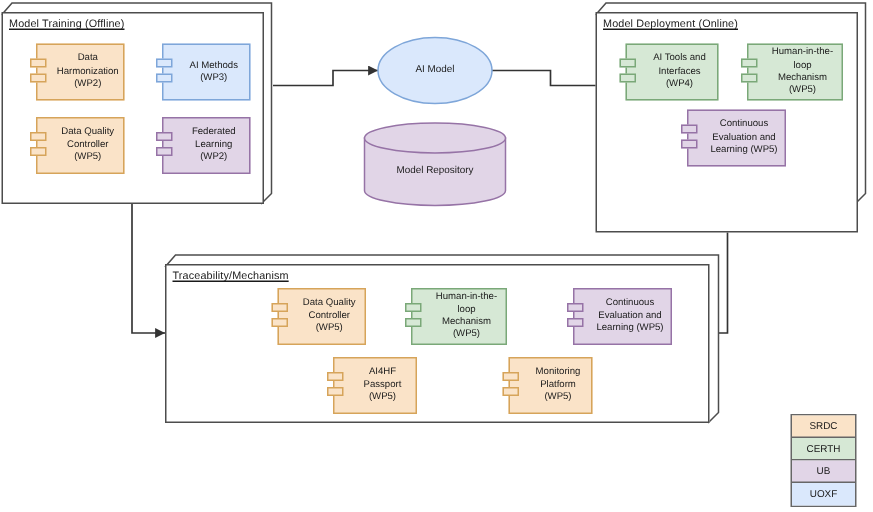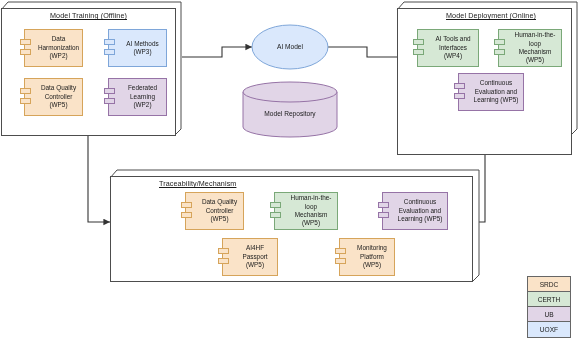--- a/index.html
+++ b/index.html
@@ -39,21 +39,20 @@
   }
   .container3d .title {
     position: absolute;
     left: 5px;
     top: 9px;
     font-size: 7.2px;
     color: #1a1a1a;
     text-decoration: underline;
     white-space: nowrap;
     letter-spacing: 0.1px;
-    margin-left: 44px;
   }
   
   .component {
     position: absolute;
     box-sizing: border-box;
     border: 1px solid;
     display: flex;
     align-items: center;
     justify-content: center;
     text-align: center;

